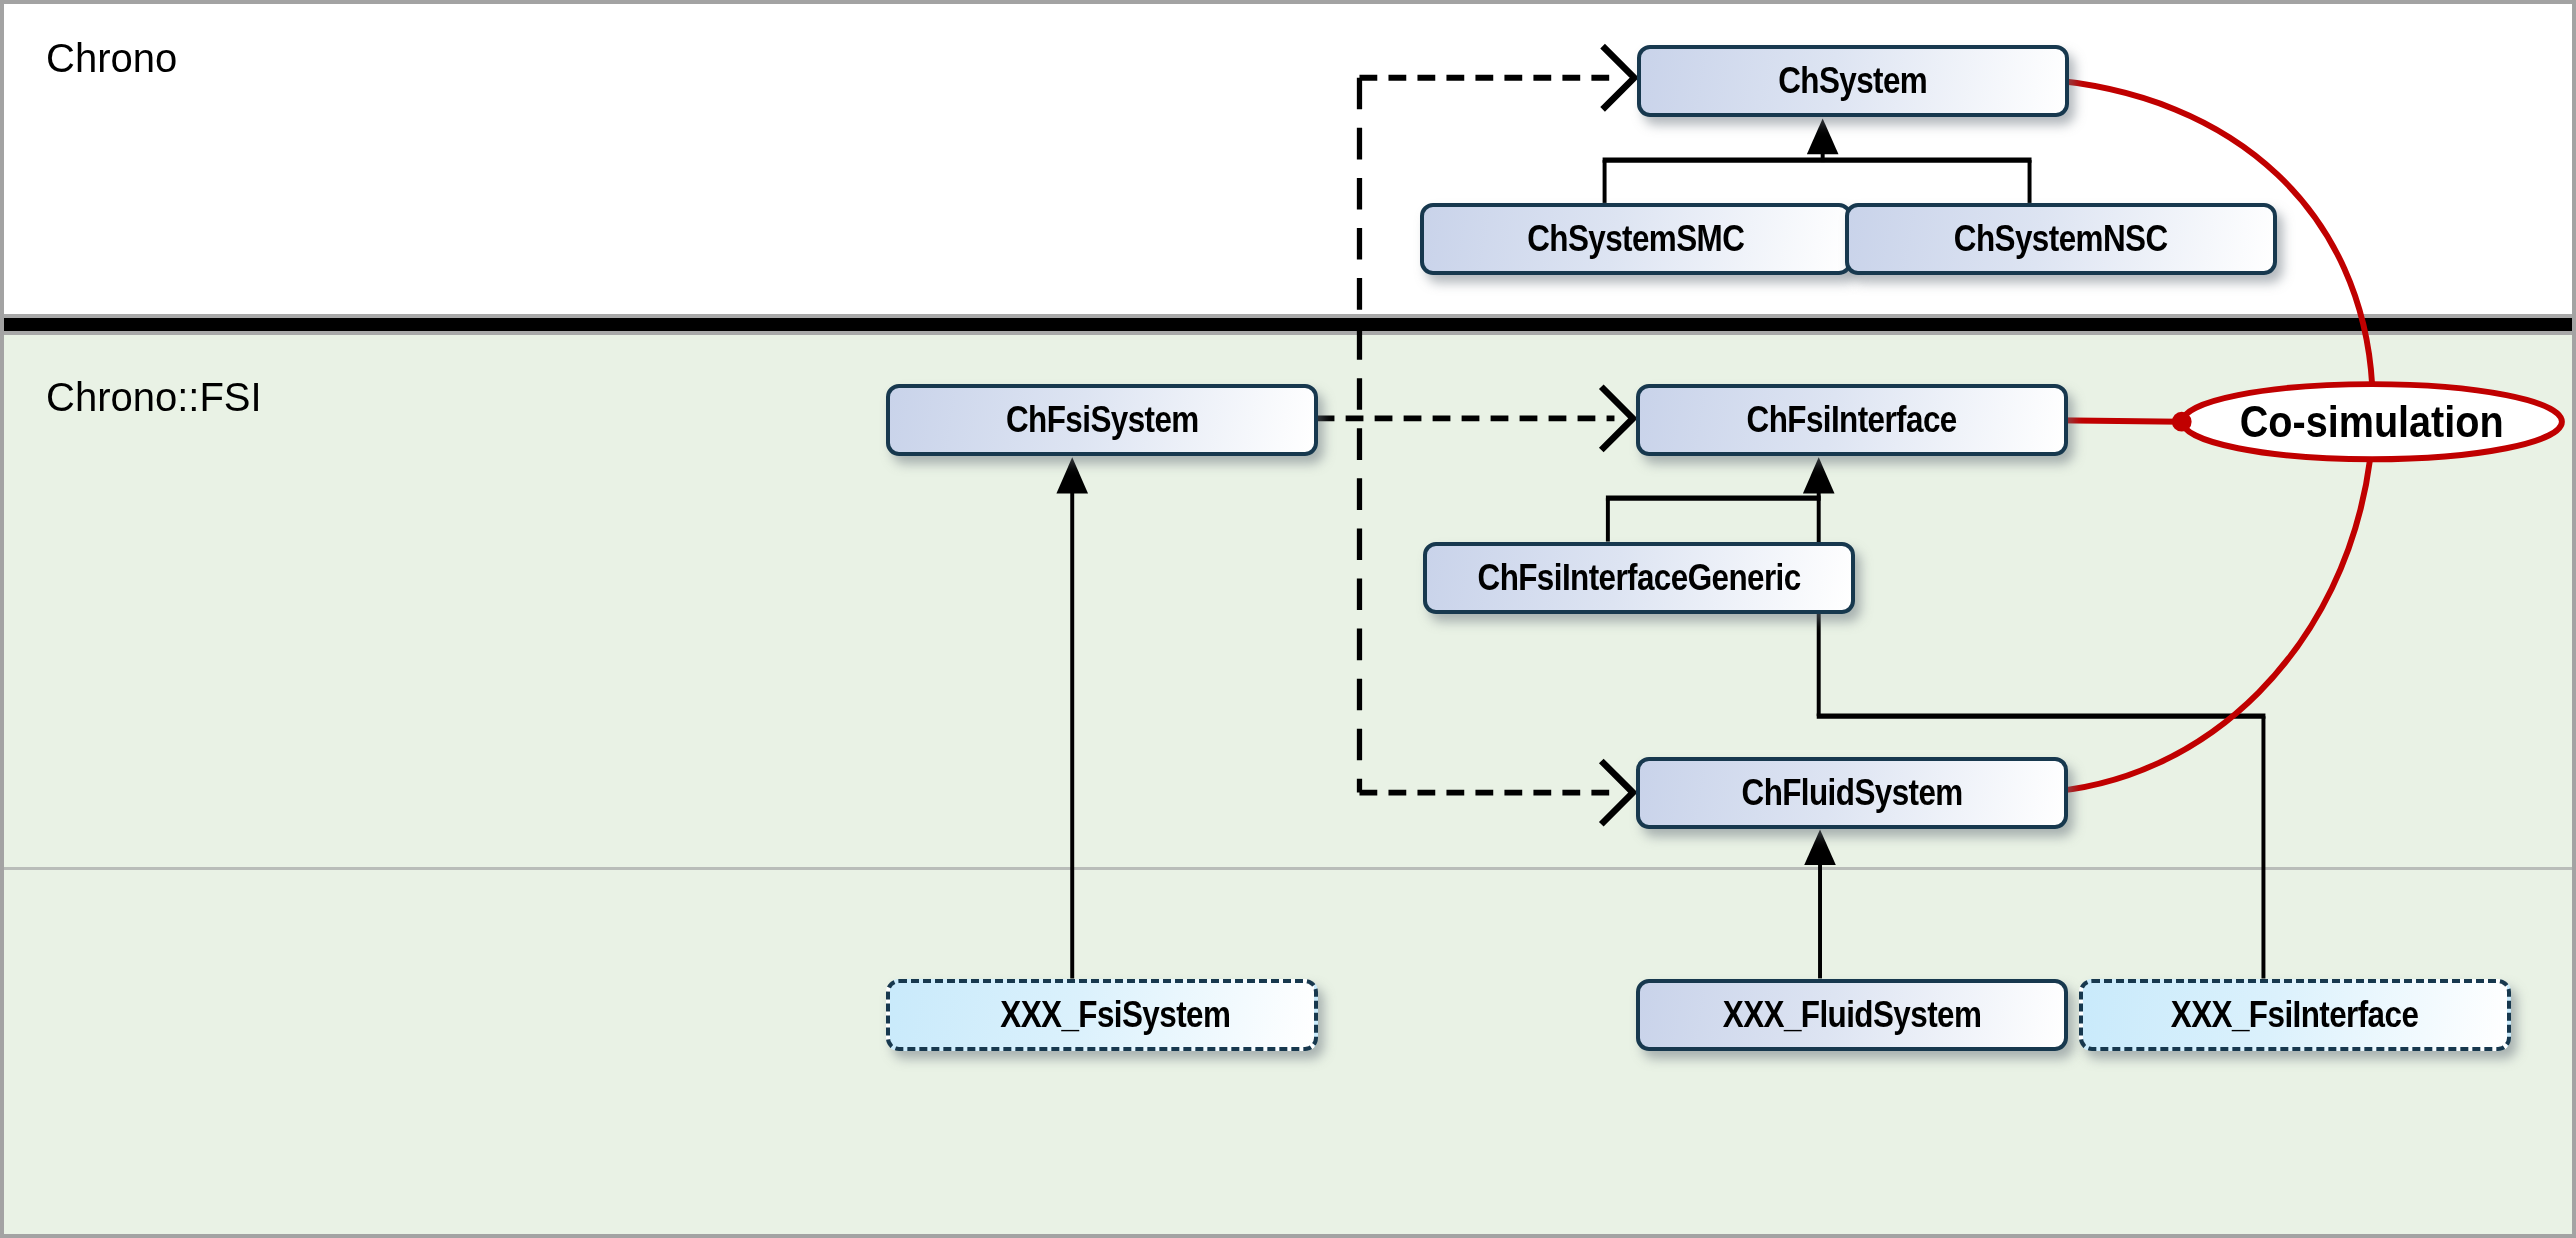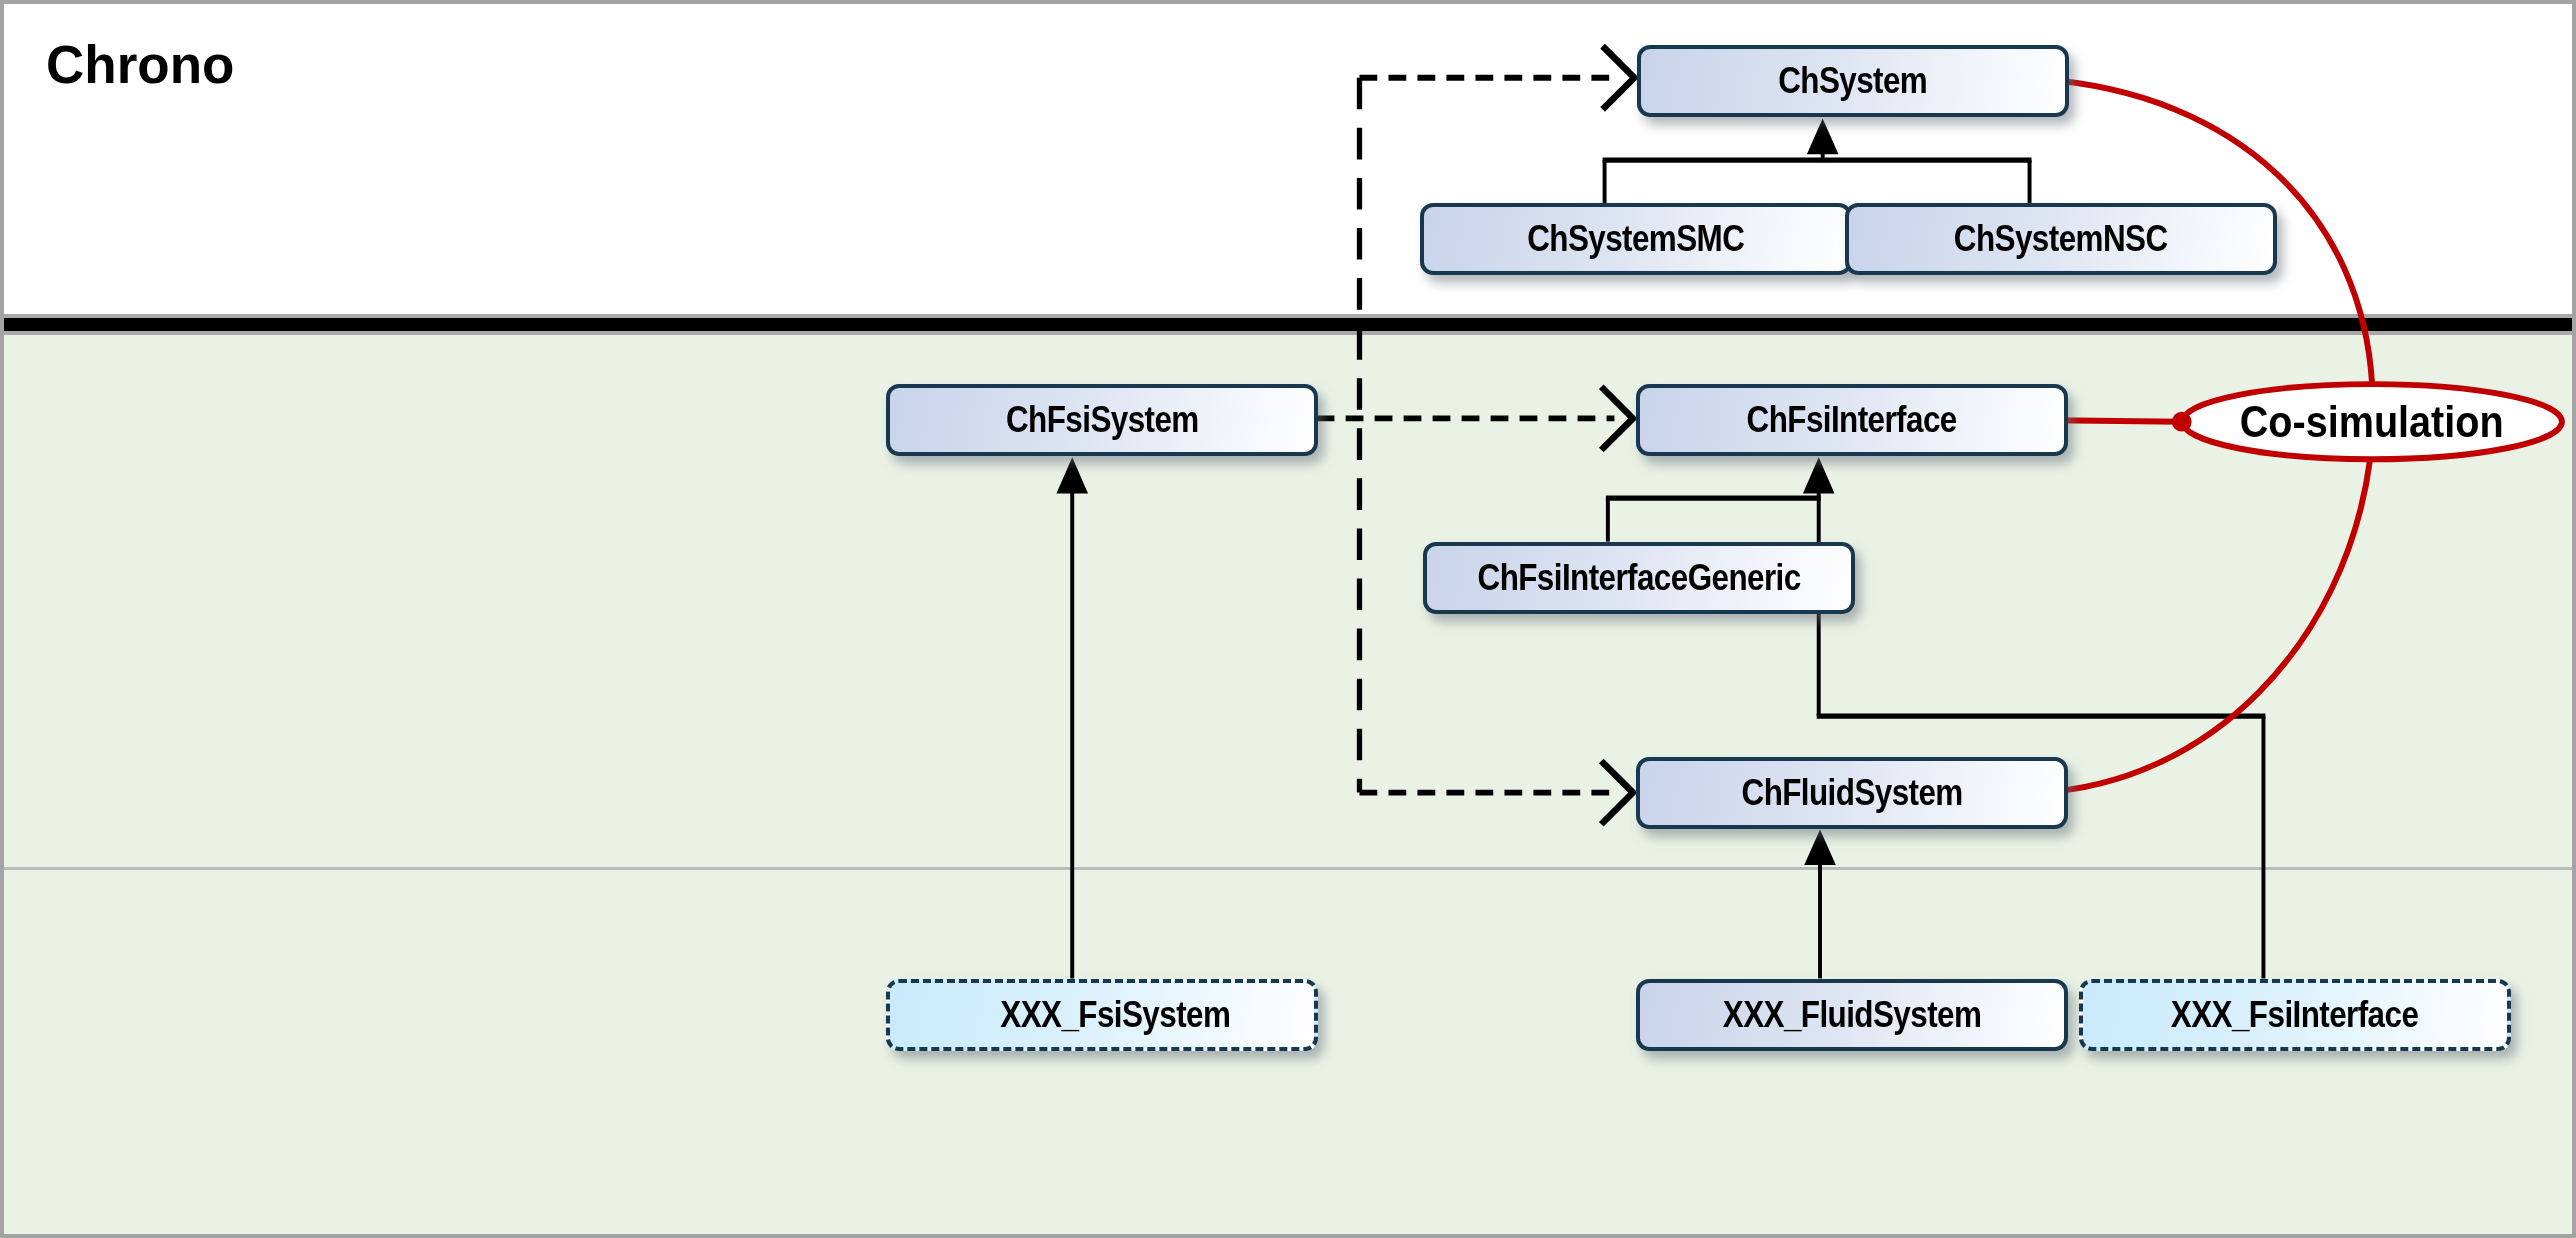--- a/index.html
+++ b/index.html
@@ -19,22 +19,22 @@
   .panel{position:absolute;left:0;width:2576px;}
   .panel-top{top:0;height:314px;background:#ffffff;z-index:0;}
   .sep-gray-1{top:314px;height:4px;background:#a8a8a8;z-index:1;}
   .sep-black{top:318px;height:13px;background:#000000;z-index:1;}
   .sep-gray-2{top:331px;height:4px;background:#a8a8a8;z-index:1;}
   .panel-green{top:335px;height:903px;background:#e9f2e5;z-index:0;}
   .sep-inner{top:867px;height:2.6px;background:#b9bdb9;z-index:1;}
 
   .region-title{
     position:absolute;
-    font-size:53px;
-    font-weight:700;
+    font-size:40px;
+    font-weight:400;
     color:#000000;
     line-height:1;
     letter-spacing:0px;
     z-index:12;
     white-space:nowrap;
   }
   #title-chrono{left:46px;top:38px;}
   #title-fsi{left:46px;top:377px;}
 
   svg.wires{position:absolute;left:0;top:0;z-index:5;}
@@ -90,20 +90,21 @@
 <div class="canvas">
 
   <div class="panel panel-top"></div>
   <div class="panel sep-gray-1"></div>
   <div class="panel sep-black"></div>
   <div class="panel sep-gray-2"></div>
   <div class="panel panel-green"></div>
   <div class="panel sep-inner"></div>
 
   <div class="region-title" id="title-chrono">Chrono</div>
+  <div class="region-title" id="title-fsi">Chrono::FSI</div>
 
   <svg class="wires" width="2576" height="1238" viewBox="0 0 3909 1879">
 
     <g stroke="#000000" fill="none">
       <path d="M2435,308 V243" stroke-width="6"></path>
       <path d="M3080,308 V243" stroke-width="6"></path>
       <path d="M2432,243 H3083" stroke-width="8"></path>
       <path d="M2766,246 V225" stroke-width="6"></path>
       <polygon points="2766,180 2742,234 2790,234" fill="#000000" stroke="none"></polygon>
     </g>

